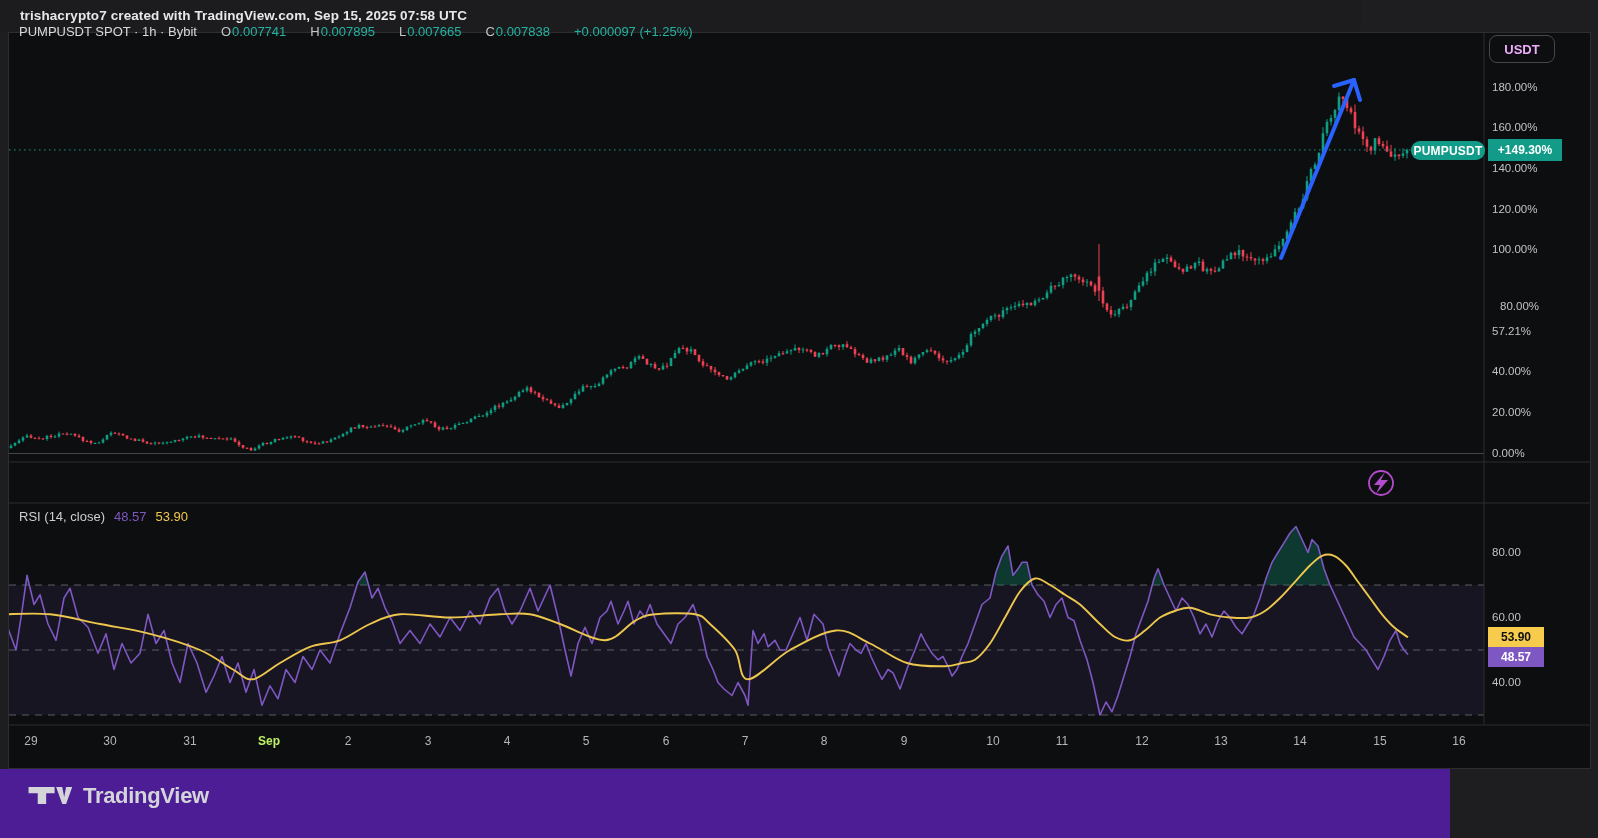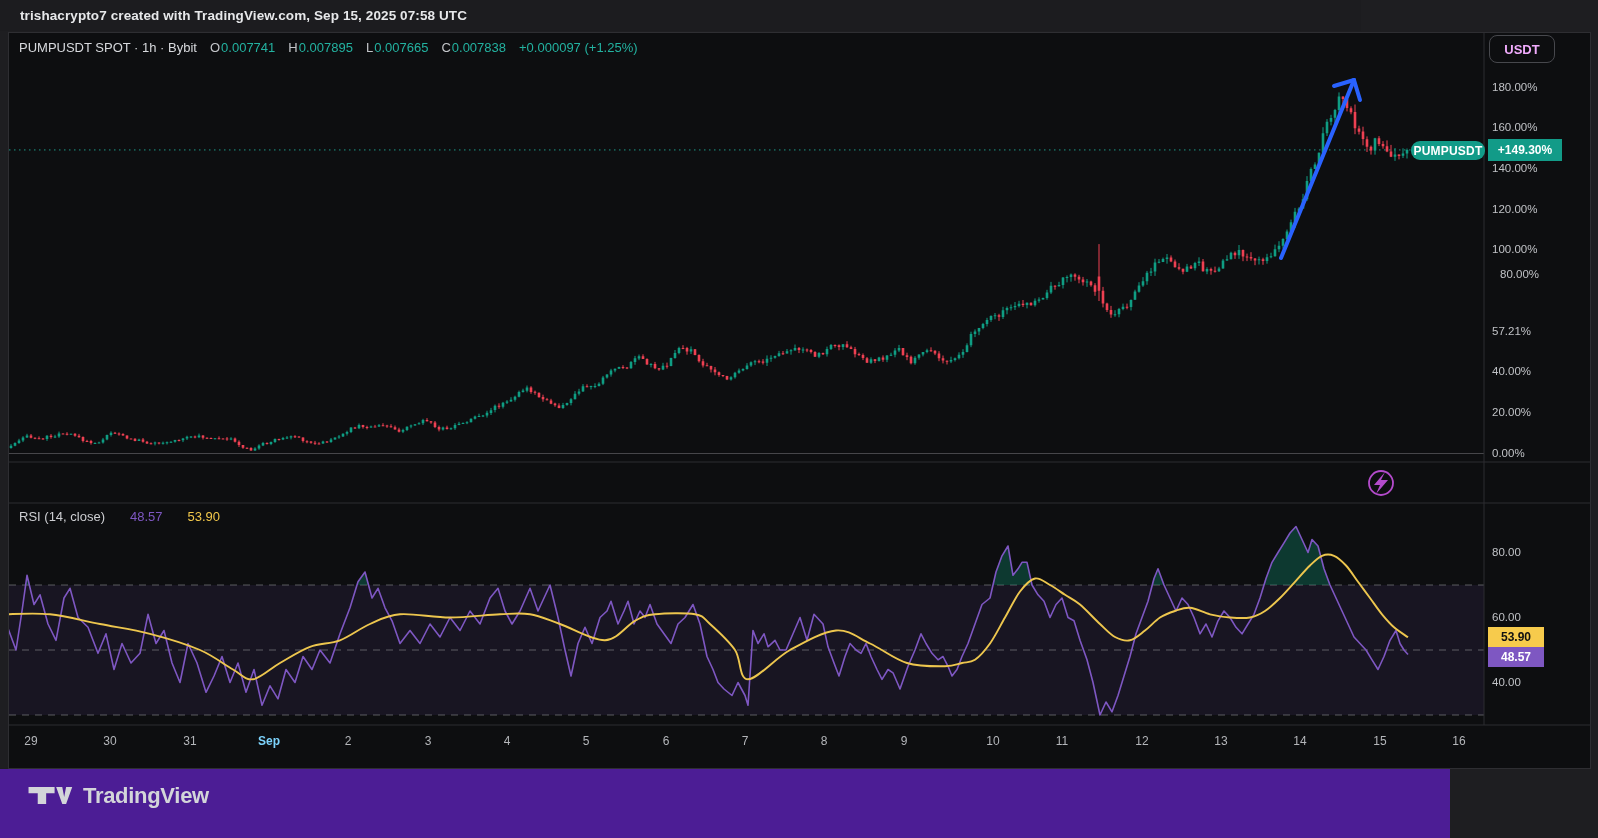--- a/index.html
+++ b/index.html
@@ -4,38 +4,38 @@
 <style>
   html,body{margin:0;padding:0;background:#1e1e21;}
   #stage{position:relative;width:1598px;height:838px;background:#1e1e21;overflow:hidden;
          font-family:"Liberation Sans",sans-serif;-webkit-font-smoothing:antialiased;}
   #topbar{position:absolute;left:0;top:0;width:1361px;height:31px;background:#1c1c1f;}
   #attribution{position:absolute;left:20px;top:0;height:31px;line-height:31px;font-size:13.5px;
          font-weight:700;color:#e7e8ea;letter-spacing:.1px;}
   #widget{position:absolute;left:8px;top:32px;width:1583px;height:737px;background:#0d0e10;
          border:1px solid #2e2e32;box-sizing:border-box;}
   #chart-svg{position:absolute;left:0;top:0;width:1598px;height:838px;}
-  .legend{position:absolute;left:19px;top:40px;display:flex;align-items:center;gap:13px;
+  .legend{position:absolute;left:19px;top:24px;display:flex;align-items:center;gap:24px;
          font-size:13px;color:#d7d9dd;white-space:nowrap;}
   .legend .pfx{color:#c3c5c9;}
   .legend .val{color:#23b2a0;}
   .legend .chg{color:#23b2a0;}
   .ohlc-item{display:flex;gap:1px;}
   #usdt-btn{position:absolute;left:1489px;top:35px;width:64px;height:26px;border:1.5px solid #47484d;
          border-radius:8px;color:#f0abfc;font-size:13px;font-weight:700;display:flex;
          align-items:center;justify-content:center;background:transparent;cursor:pointer;}
   .axis-label{position:absolute;left:1492px;font-size:11.5px;color:#c0c2c6;}
   .time-label{position:absolute;top:734px;font-size:12px;color:#b4b6ba;transform:translateX(-50%);}
-  .time-label.bold{font-weight:700;color:#7dd3fc;}
+  .time-label.bold{font-weight:700;color:#bef264;}
   #price-tag{position:absolute;left:1411px;top:141px;width:74px;height:19px;background:#129b88;
          border-radius:9px;color:#fff;font-size:12px;font-weight:700;display:flex;
          align-items:center;justify-content:center;letter-spacing:.2px;}
   #price-change-tag{position:absolute;left:1488px;top:139px;width:74px;height:22px;background:#129b88;
          color:#fff;font-size:12px;font-weight:700;display:flex;align-items:center;justify-content:center;}
-  .rsi-legend{position:absolute;left:19px;top:509px;display:flex;align-items:flex-start;gap:25px;
+  .rsi-legend{position:absolute;left:19px;top:509px;display:flex;align-items:flex-start;gap:9px;
          font-size:13px;color:#cdced2;white-space:nowrap;}
   #rsi-val{color:#7e57c2;} #rsi-ma-val{color:#f2c84b;}
   #rsi-ma-tag{position:absolute;left:1488px;top:627px;width:56px;height:20px;background:#f7cb4c;
          color:#111;font-size:12px;font-weight:700;display:flex;align-items:center;justify-content:center;}
   #rsi-tag{position:absolute;left:1488px;top:647px;width:56px;height:20px;background:#7e57c2;
          color:#fff;font-size:12px;font-weight:700;display:flex;align-items:center;justify-content:center;}
   #bottombar{position:absolute;left:0;top:769px;width:1450px;height:69px;background:#4c1d95;}
   #tv-logo{position:absolute;left:27px;top:13px;display:flex;align-items:center;gap:10px;
          color:#d3d5d9;text-decoration:none;cursor:pointer;}
   #tv-logo-text{font-size:22px;font-weight:700;letter-spacing:-.3px;}
@@ -113,21 +113,21 @@
   </div>
 
   <div id="usdt-btn">USDT</div>
 
   <div id="price-axis">
       <div class="axis-label" style="top: 80.506px;">180.00%</div>
       <div class="axis-label" style="top: 121.172px;">160.00%</div>
       <div class="axis-label" style="top: 161.838px;">140.00%</div>
       <div class="axis-label" style="top: 202.504px;">120.00%</div>
       <div class="axis-label" style="top: 243.17px;">100.00%</div>
-      <div class="axis-label" style="top: 268px; padding-left: 8px;">80.00%</div>
+      <div class="axis-label" style="top: 300px; padding-left: 8px;">80.00%</div>
       <div class="axis-label" style="top: 324.502px;">57.21%</div>
       <div class="axis-label" style="top: 365.168px;">40.00%</div>
       <div class="axis-label" style="top: 405.834px;">20.00%</div>
       <div class="axis-label" style="top: 446.5px;">0.00%</div>
     </div>
   <div id="price-tag">PUMPUSDT</div>
   <div id="price-change-tag">+149.30%</div>
 
   <div class="rsi-legend">
     <span><span>RSI</span> <span>(14, close)</span></span>

